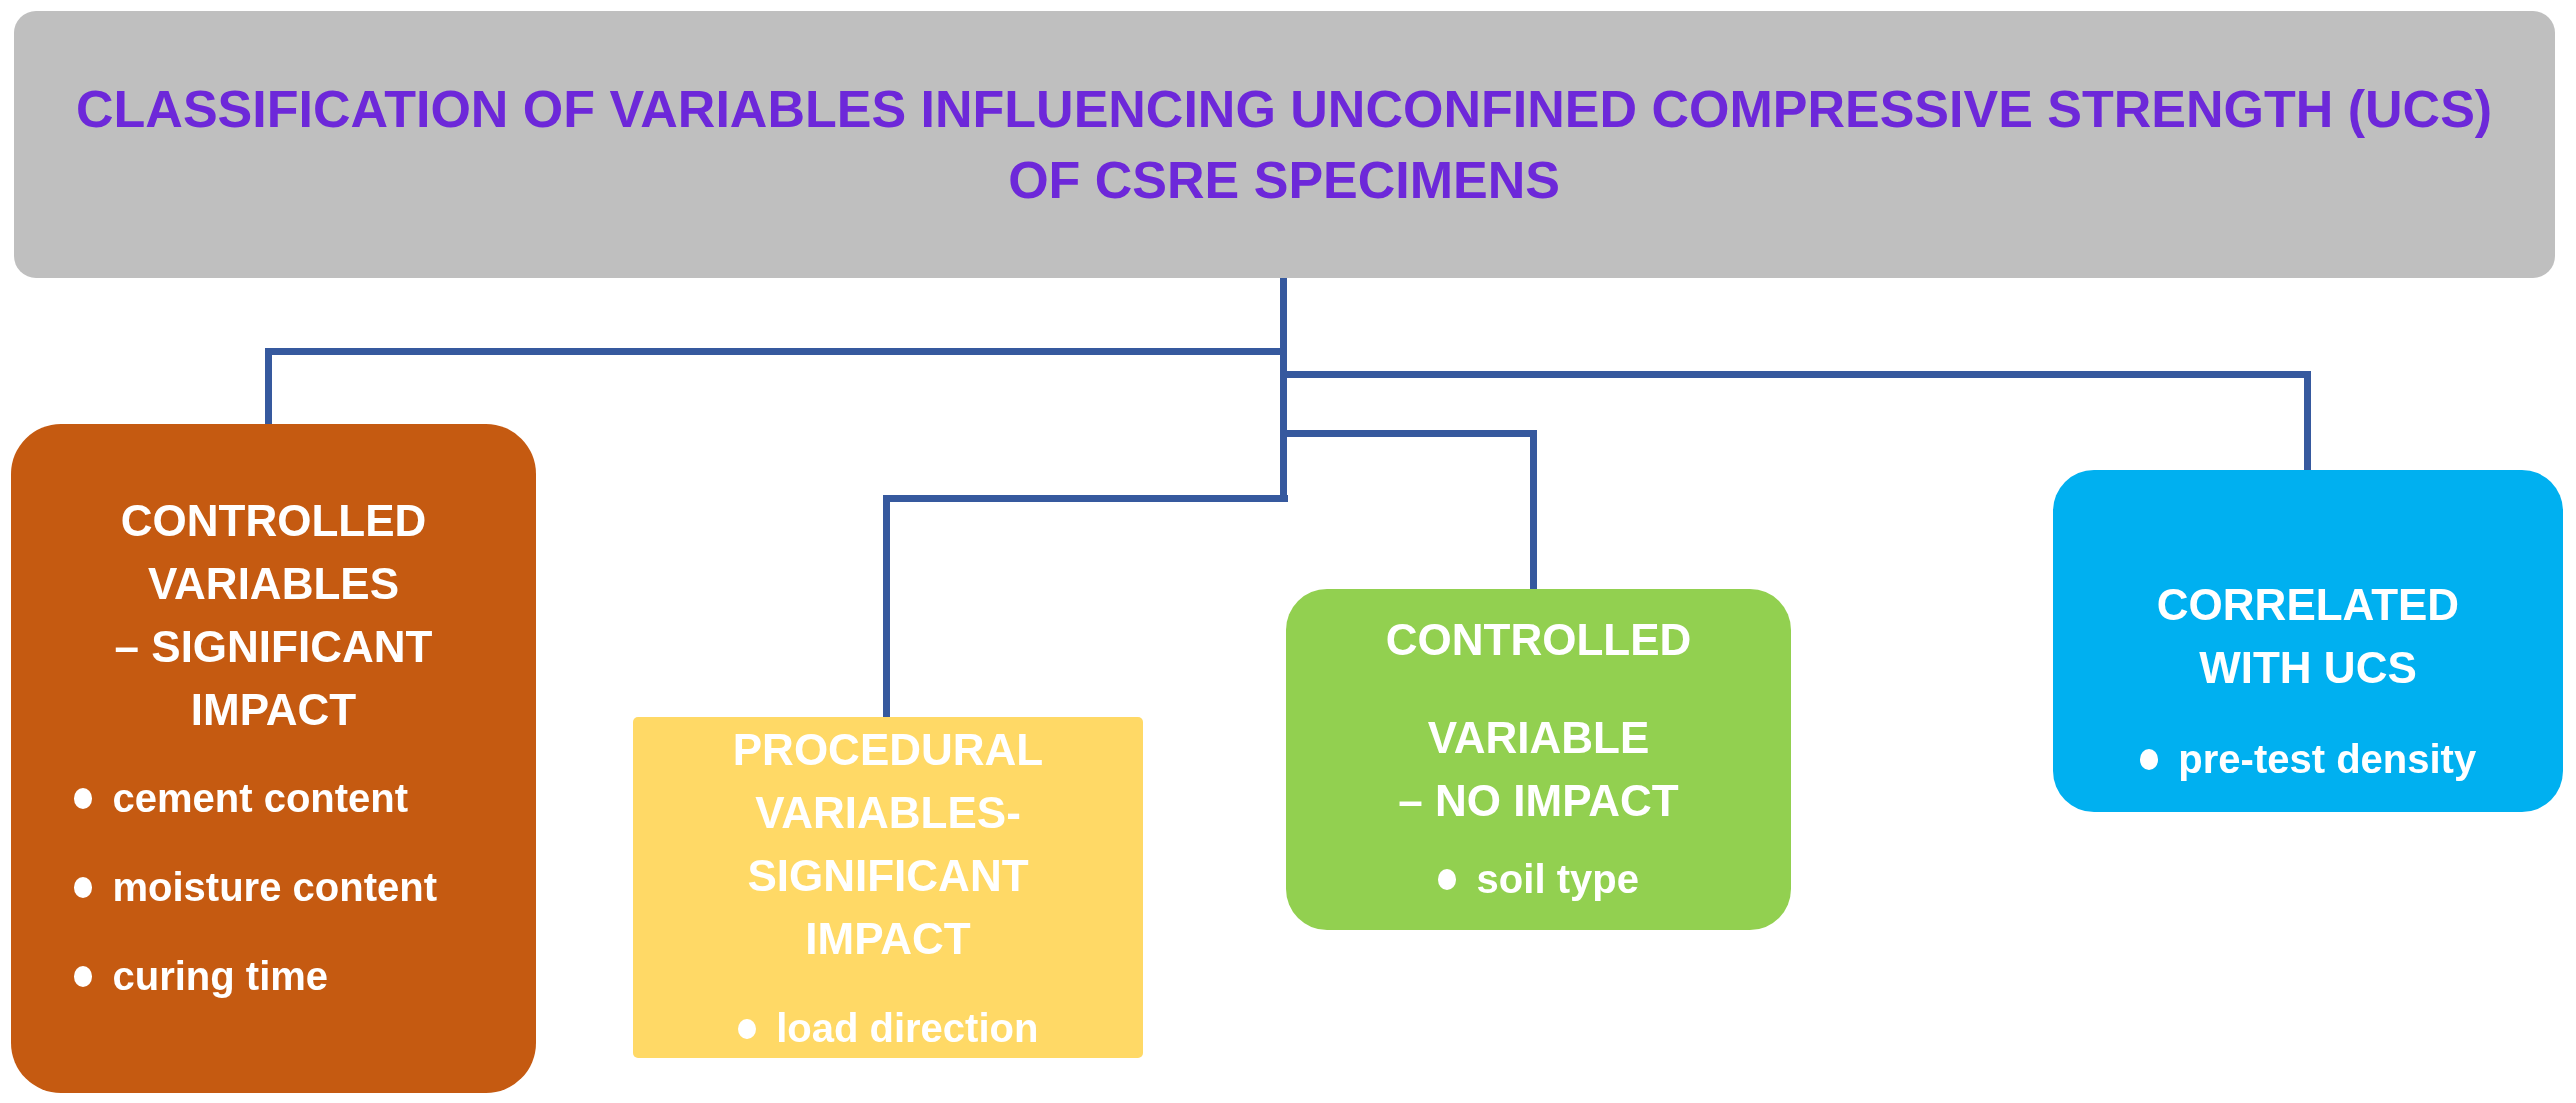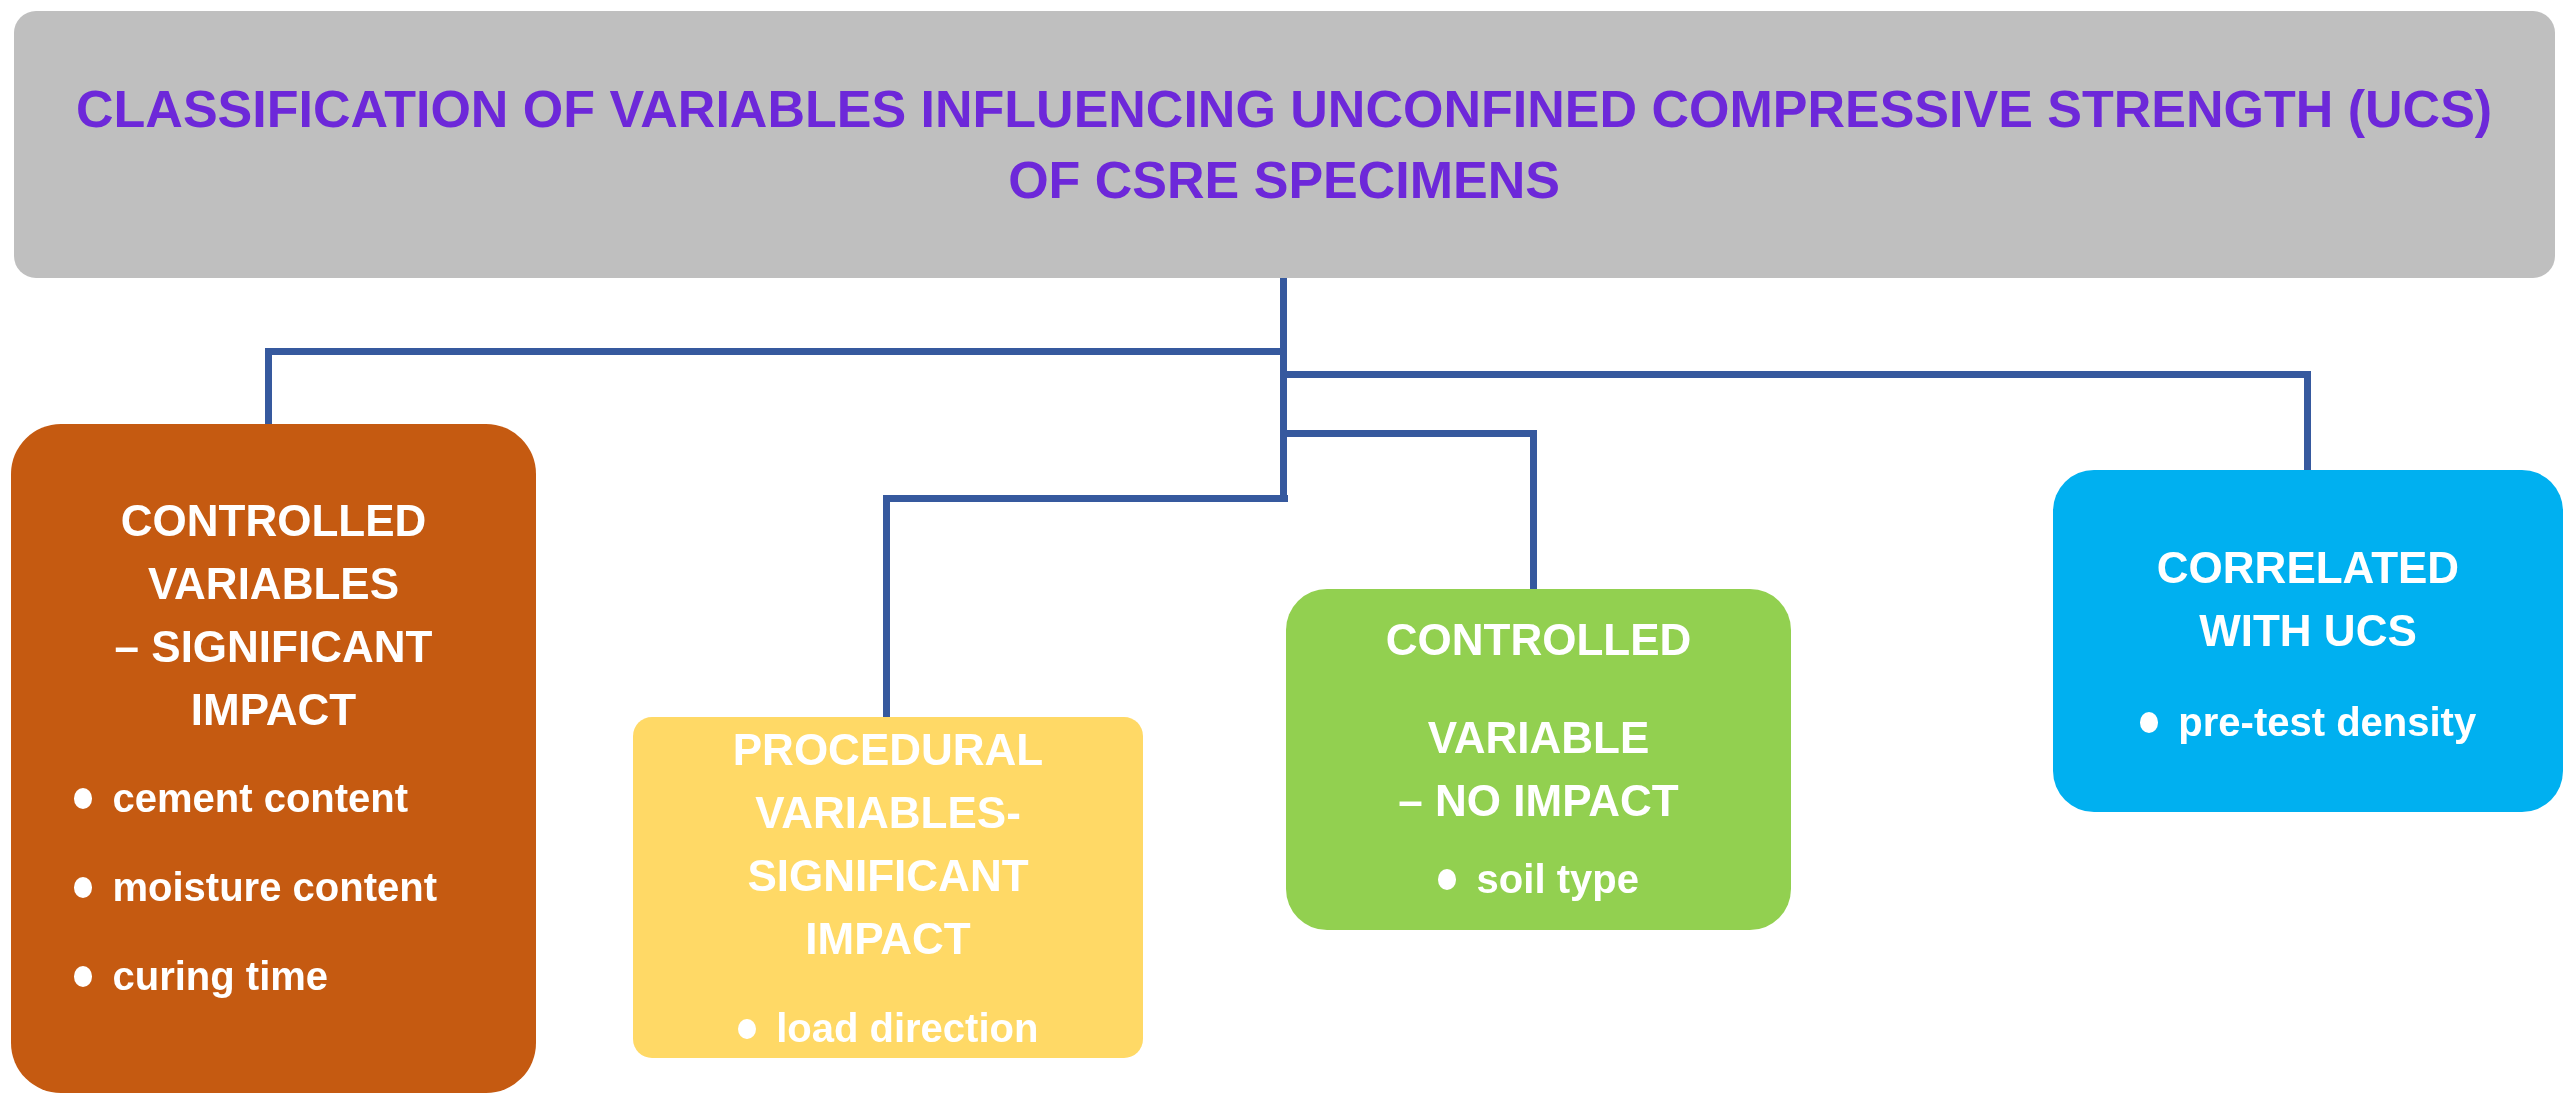--- a/index.html
+++ b/index.html
@@ -76,38 +76,38 @@
     width: 525px; height: 669px;
     border-radius: 50px;
     padding-top: 65px;
   }
   .node-orange .bullets { padding-left: 63px; padding-right: 13.6px; }
   .node-orange .bullet-item { margin-top: 26px; text-align: left; }
 
   .node-yellow {
     left: 633px; top: 717px;
     width: 510px; height: 341px;
-    border-radius: 19px;
+    border-radius: 5px;
     padding-top: 1.4px;
   }
   .node-yellow .bullet-item { margin-top: 27px; justify-content: center; }
 
   .node-green {
     left: 1286px; top: 589px;
     width: 505px; height: 341px;
     border-radius: 41px;
     padding-top: 19px;
   }
   .node-green .bullet-item { margin-top: 16px; justify-content: center; }
 
   .node-blue {
     left: 2053px; top: 470px;
     width: 510px; height: 342px;
     border-radius: 41px;
-    padding-top: 66px;
+    padding-top: 103px;
   }
   .node-blue .bullet-item { margin-top: 29px; justify-content: center; }
 </style>
 </head>
 <body>
 
 <div class="canvas">
 
   <div class="header" style="background-color: rgb(191, 191, 191);">
     <div class="title">

